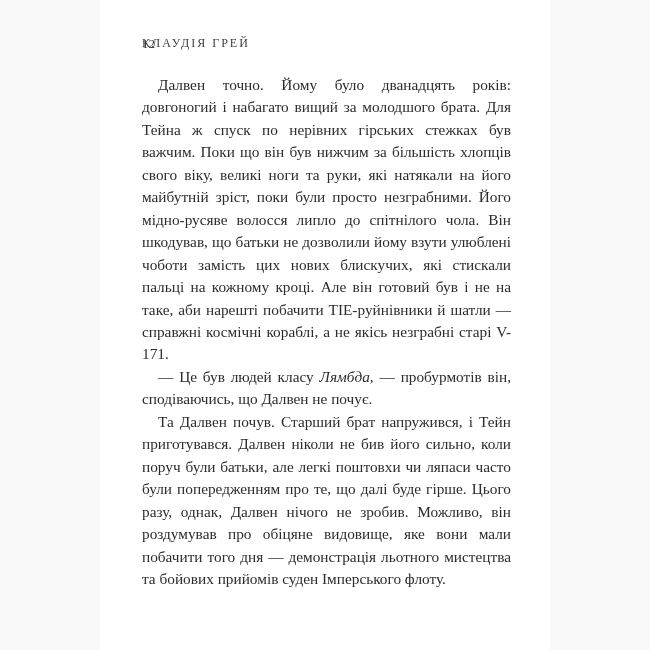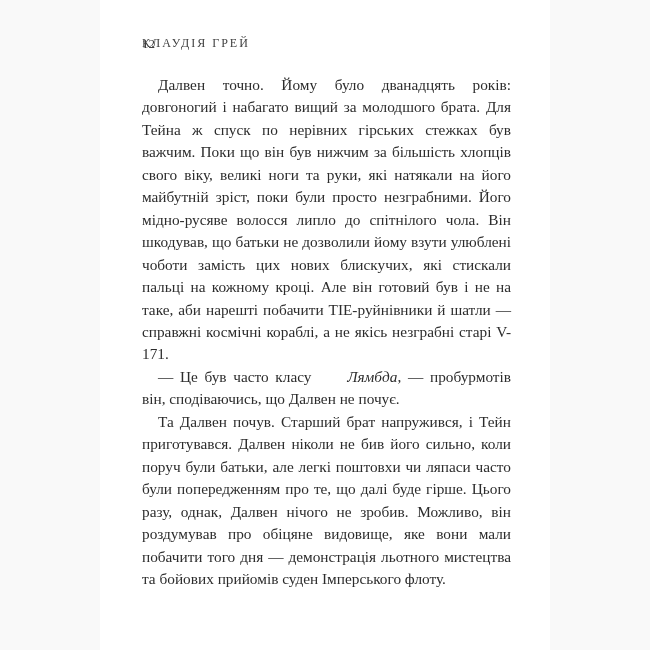--- a/index.html
+++ b/index.html
@@ -3,30 +3,30 @@
 <meta charset="utf-8">
 <style>
   html, body { margin:0; padding:0; }
   body { width:650px; height:650px; background:#f9f9f9; position:relative; overflow:hidden; }
   .page { position:absolute; left:100px; top:0; width:450px; height:650px; background:#ffffff; }
   .header { position:absolute; top:36px; left:42px; right:40px; height:20px; font-family:"Liberation Serif", serif; color:#404040; }
   .pagenum { position:absolute; left:0; top:0; font-size:13px; }
   .running { position:absolute; left:0; right:0; top:0; text-align:left; font-size:12px; letter-spacing:2px; }
   .text { position:absolute; top:74px; left:42px; width:369px; font-family:"Liberation Serif", serif; font-size:15.3px; line-height:22.45px; color:#2c2c2c; text-align:justify; }
   .text p { margin:0; text-indent:16px; hyphens:manual; }
-  .it { font-style:italic;margin-left:29px; }
+  .it { font-style:italic; }
 </style>
 </head>
 <body>
 
 <div class="page">
   <div class="header">
     <span class="pagenum">12</span>
     <div class="running">КЛАУДІЯ ГРЕЙ</div>
   </div>
 
   <div class="text">
     <p><span>Далвен точно. Йому було дванадцять років: довгоногий і набагато вищий за молодшого брата. Для Тейна ж спуск по нерівних гірських стежках був важчим. Поки що він був нижчим за більшість хлопців свого віку, великі ноги та руки, які натякали на його майбутній зріст, поки були просто незграбними. Його мідно-русяве волосся липло до спітнілого чола. Він шкодував, що батьки не дозволили йому взути улюблені чоботи замість цих нових блискучих, які стискали пальці на кожному кроці. Але він готовий був і не на таке, аби нарешті побачити TIE-руйнівники й шатли — справжні космічні кораблі, а не якісь незграбні старі V-171.</span></p>
-    <p><span>— Це був часто класу </span><span class="it">Лямбда</span><span>, — пробурмотів він, сподіваючись, що Далвен не почує.</span></p>
+    <p><span>— Це був людей класу </span><span class="it">Лямбда</span><span>, — пробурмотів він, сподіваючись, що Далвен не почує.</span></p>
     <p><span>Та Далвен почув. Старший брат напружився, і Тейн приготувався. Далвен ніколи не бив його сильно, коли поруч були батьки, але легкі поштовхи чи ляпаси часто були попередженням про те, що далі буде гірше. Цього разу, однак, Далвен нічого не зробив. Можливо, він роздумував про обіцяне видовище, яке вони мали побачити того дня — демонстрація льотного мистецтва та бойових прийомів суден Імперського флоту.</span></p>
 
   </div>
 </div>
 
 </body></html>

